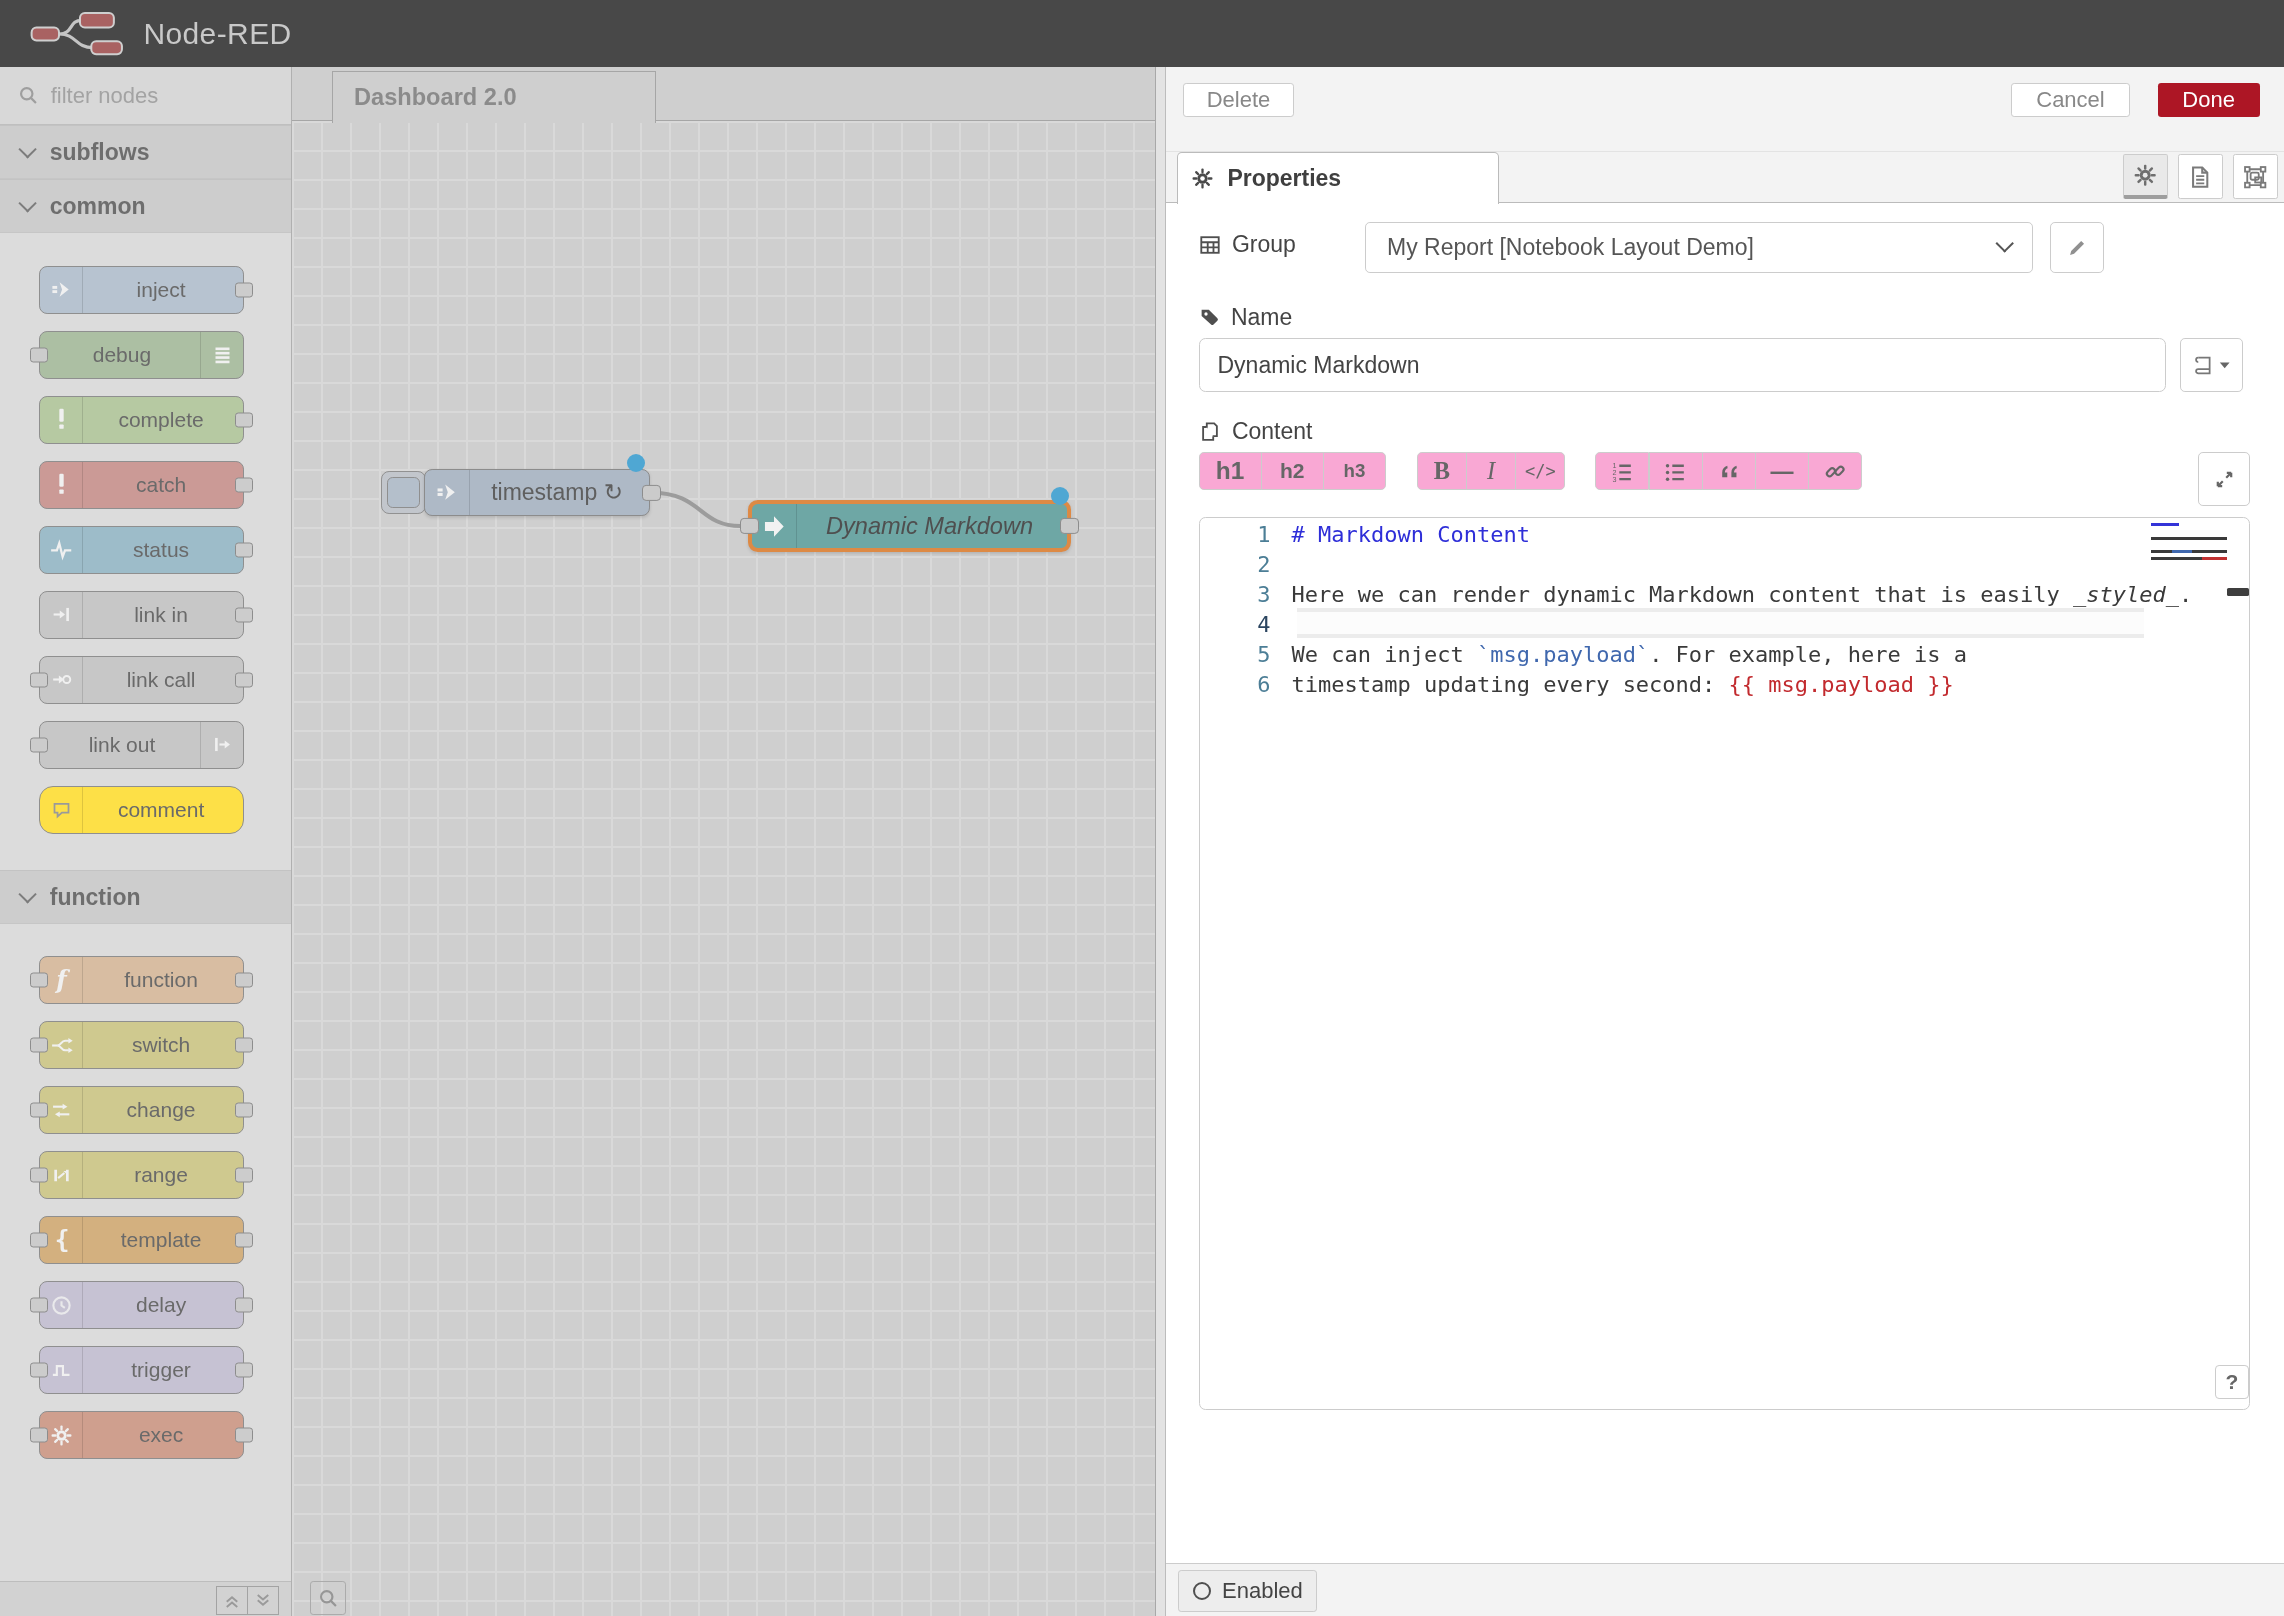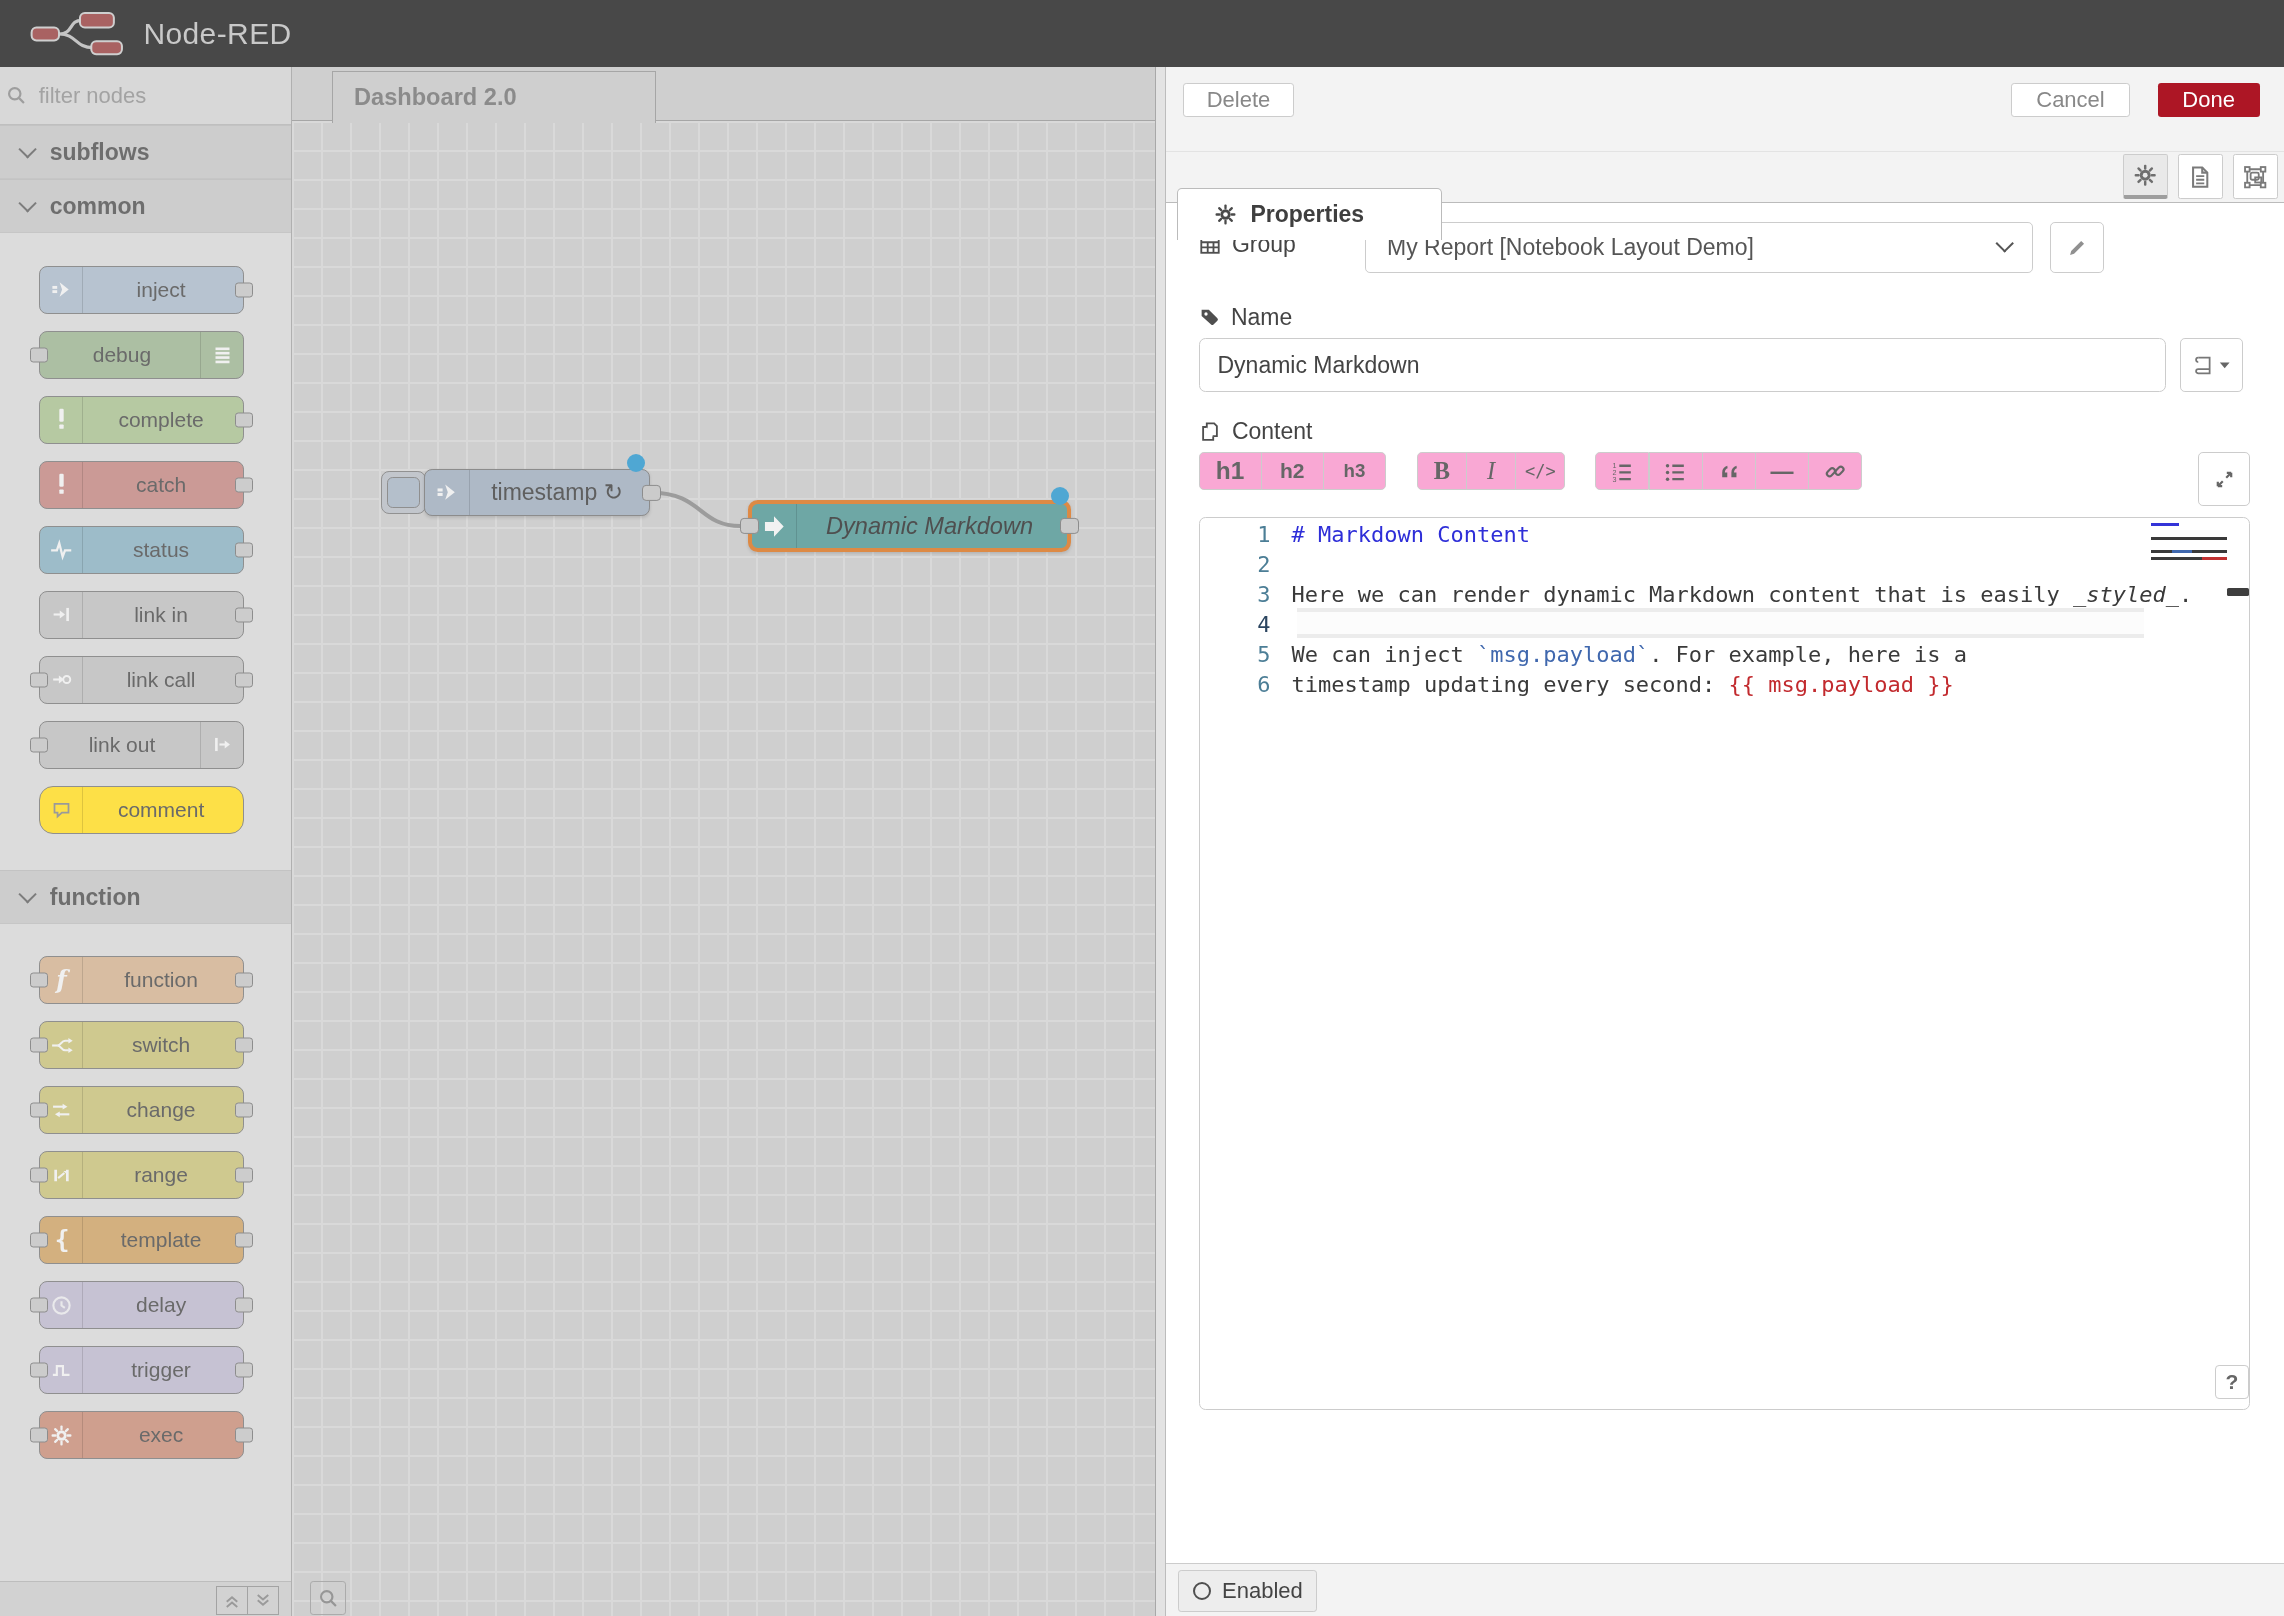--- a/index.html
+++ b/index.html
@@ -5,21 +5,21 @@
   html,body{margin:0;padding:0;background:#888;}
   #app{position:relative;width:2284px;height:1616px;background:#fff;overflow:hidden;
        font-family:"Liberation Sans",sans-serif;-webkit-font-smoothing:antialiased;}
   
   #topbar{position:absolute;left:0;top:0;width:2284px;height:67px;background:#484848;display:flex;align-items:center;}
   #logo{margin-left:28px;width:104px;height:50px;}
   #app-title{margin-left:11.4px;font-size:30px;color:#c9c9c9;font-weight:500;letter-spacing:0.4px;}
   
   #left{position:absolute;left:0;top:67px;width:1165px;height:1550px;}
   #palette{position:absolute;left:0;top:0;width:292px;height:1550px;background:#dcdcdc;border-right:0.8px solid #b0b0b0;box-sizing:border-box;overflow:hidden;}
-  #pal-search{height:58px;border-bottom:0.8px solid #bfbfbf;background:#d8d8d8;display:flex;align-items:center;padding-left:6px;gap:9.7px;box-sizing:border-box;}
+  #pal-search{height:58px;border-bottom:0.8px solid #bfbfbf;background:#d8d8d8;display:flex;align-items:center;padding-left:18px;gap:9.7px;box-sizing:border-box;}
   #pal-search input{border:none;background:transparent;outline:none;font-size:22px;color:#8f8f8f;font-family:"Liberation Sans",sans-serif;width:195px;}
   #pal-search input::placeholder{color:#a3a3a3;}
   .p-cat-h{height:54px;background:#cdcdcd;border-top:0.8px solid #c3c3c3;border-bottom:0.8px solid #c6c6c6;display:flex;align-items:center;padding-left:21px;gap:16.2px;box-sizing:border-box;}
   .p-cat-h .chev{width:10.6px;height:10.6px;border-left:2.4px solid #7c7c7c;border-bottom:2.4px solid #7c7c7c;transform:rotate(-45deg);margin-top:-4.9px;}
   .p-cat-h .cl{font-size:23px;font-weight:bold;color:#6e6e6e;}
   .p-items{padding:32.5px 0 36px 0;}
   .p-item{position:relative;width:205px;height:48px;margin:0 0 17px 39px;border:1.6px solid #8f8f8f;border-radius:8.1px;box-sizing:border-box;}
   .p-item:last-child{margin-bottom:0;}
   .p-item .zone{position:absolute;top:0;bottom:0;width:42px;display:flex;align-items:center;justify-content:center;}
   .p-item .zone.l{left:0;border-right:1.6px solid rgba(0,0,0,.12);}
@@ -57,21 +57,21 @@
   #gapstrip{position:absolute;left:1155px;top:0;width:9.7px;height:1550px;background:#e3e3e3;border-left:0.8px solid #a8a8a8;box-sizing:border-box;}
   
   #tray{position:absolute;left:1165px;top:67px;width:1119px;height:1550px;background:#fff;border-left:0.8px solid #bcbcbc;box-sizing:border-box;display:flex;flex-direction:column;}
   #tray-title{height:55px;background:#f3f3f3;border-bottom:0.8px solid #dedede;display:flex;align-items:center;padding-left:29px;font-size:25px;font-weight:bold;color:#3b3b3b;flex:none;box-sizing:border-box;}
   #tray-btnrow{height:84px;background:#f3f3f3;position:relative;flex:none;}
   .tr-btn{position:absolute;top:16.2px;height:34px;border:0.8px solid #ccc;border-radius:3.2px;background:#fff;font-size:22px;color:#888;display:flex;align-items:center;justify-content:center;box-sizing:border-box;font-family:"Liberation Sans",sans-serif;}
   #btn-delete{left:17px;width:111px;}
   #btn-cancel{right:154px;width:119px;}
   #btn-done{right:24.4px;width:102px;color:#fff;border:none;font-weight:500;}
   #tray-tabbar{height:52px;background:#f3f3f3;border-top:0.8px solid #e3e3e3;border-bottom:0.8px solid #bbb;position:relative;flex:none;box-sizing:border-box;}
-  #tab-props{position:absolute;left:11.4px;top:0;width:265px;height:52px;background:#fff;border:0.8px solid #bbb;border-bottom:none;border-radius:4.9px 4.9px 0 0;box-sizing:border-box;display:flex;align-items:center;gap:13px;padding-left:36px;font-size:23px;font-weight:bold;color:#3f3f3f;z-index:2;margin-top:36px;}
+  #tab-props{position:absolute;left:11.4px;top:0;width:322px;height:52px;background:#fff;border:0.8px solid #bbb;border-bottom:none;border-radius:4.9px 4.9px 0 0;box-sizing:border-box;display:flex;align-items:center;gap:13px;padding-left:13px;font-size:23px;font-weight:bold;color:#3f3f3f;z-index:2;}
   .tt-ibtn{position:absolute;top:2.4px;width:45px;height:45px;background:#fff;border:0.8px solid #ccc;border-radius:2.4px;display:flex;align-items:center;justify-content:center;box-sizing:border-box;}
   #ti-gear{left:957px;background:#e9e9e9;border-bottom:4.1px solid #9e9e9e;}
   #ti-doc{left:1012px;} #ti-app{left:1067px;}
   #tray-body{flex:1;position:relative;background:#fff;}
   .fld-label{position:absolute;display:flex;align-items:center;gap:11.4px;font-size:23px;color:#444;}
   #lbl-group{left:32.5px;top:28px;} #lbl-name{left:32.5px;top:101px;} #lbl-content{left:32.5px;top:215px;}
   #group-select{position:absolute;left:199px;top:18.7px;width:668px;height:51px;border:0.8px solid #ccc;border-radius:4.9px;box-sizing:border-box;display:flex;align-items:center;padding:0 21px;font-size:23px;color:#555;background:#fff;}
   #group-select .gs-chev{margin-left:auto;width:11.4px;height:11.4px;border-right:2px solid #555;border-bottom:2px solid #555;transform:rotate(45deg);margin-top:-6.5px;}
   #btn-group-edit{position:absolute;left:884px;top:18.7px;width:54px;height:51px;border:0.8px solid #ccc;border-radius:4.9px;box-sizing:border-box;display:flex;align-items:center;justify-content:center;background:#fff;}
   #name-input{position:absolute;left:32.5px;top:135px;width:967px;height:54px;border:0.8px solid #ccc;border-radius:6.5px;box-sizing:border-box;padding:0 18px;font-size:23px;color:#444;font-family:"Liberation Sans",sans-serif;outline:none;background:#fff;}

